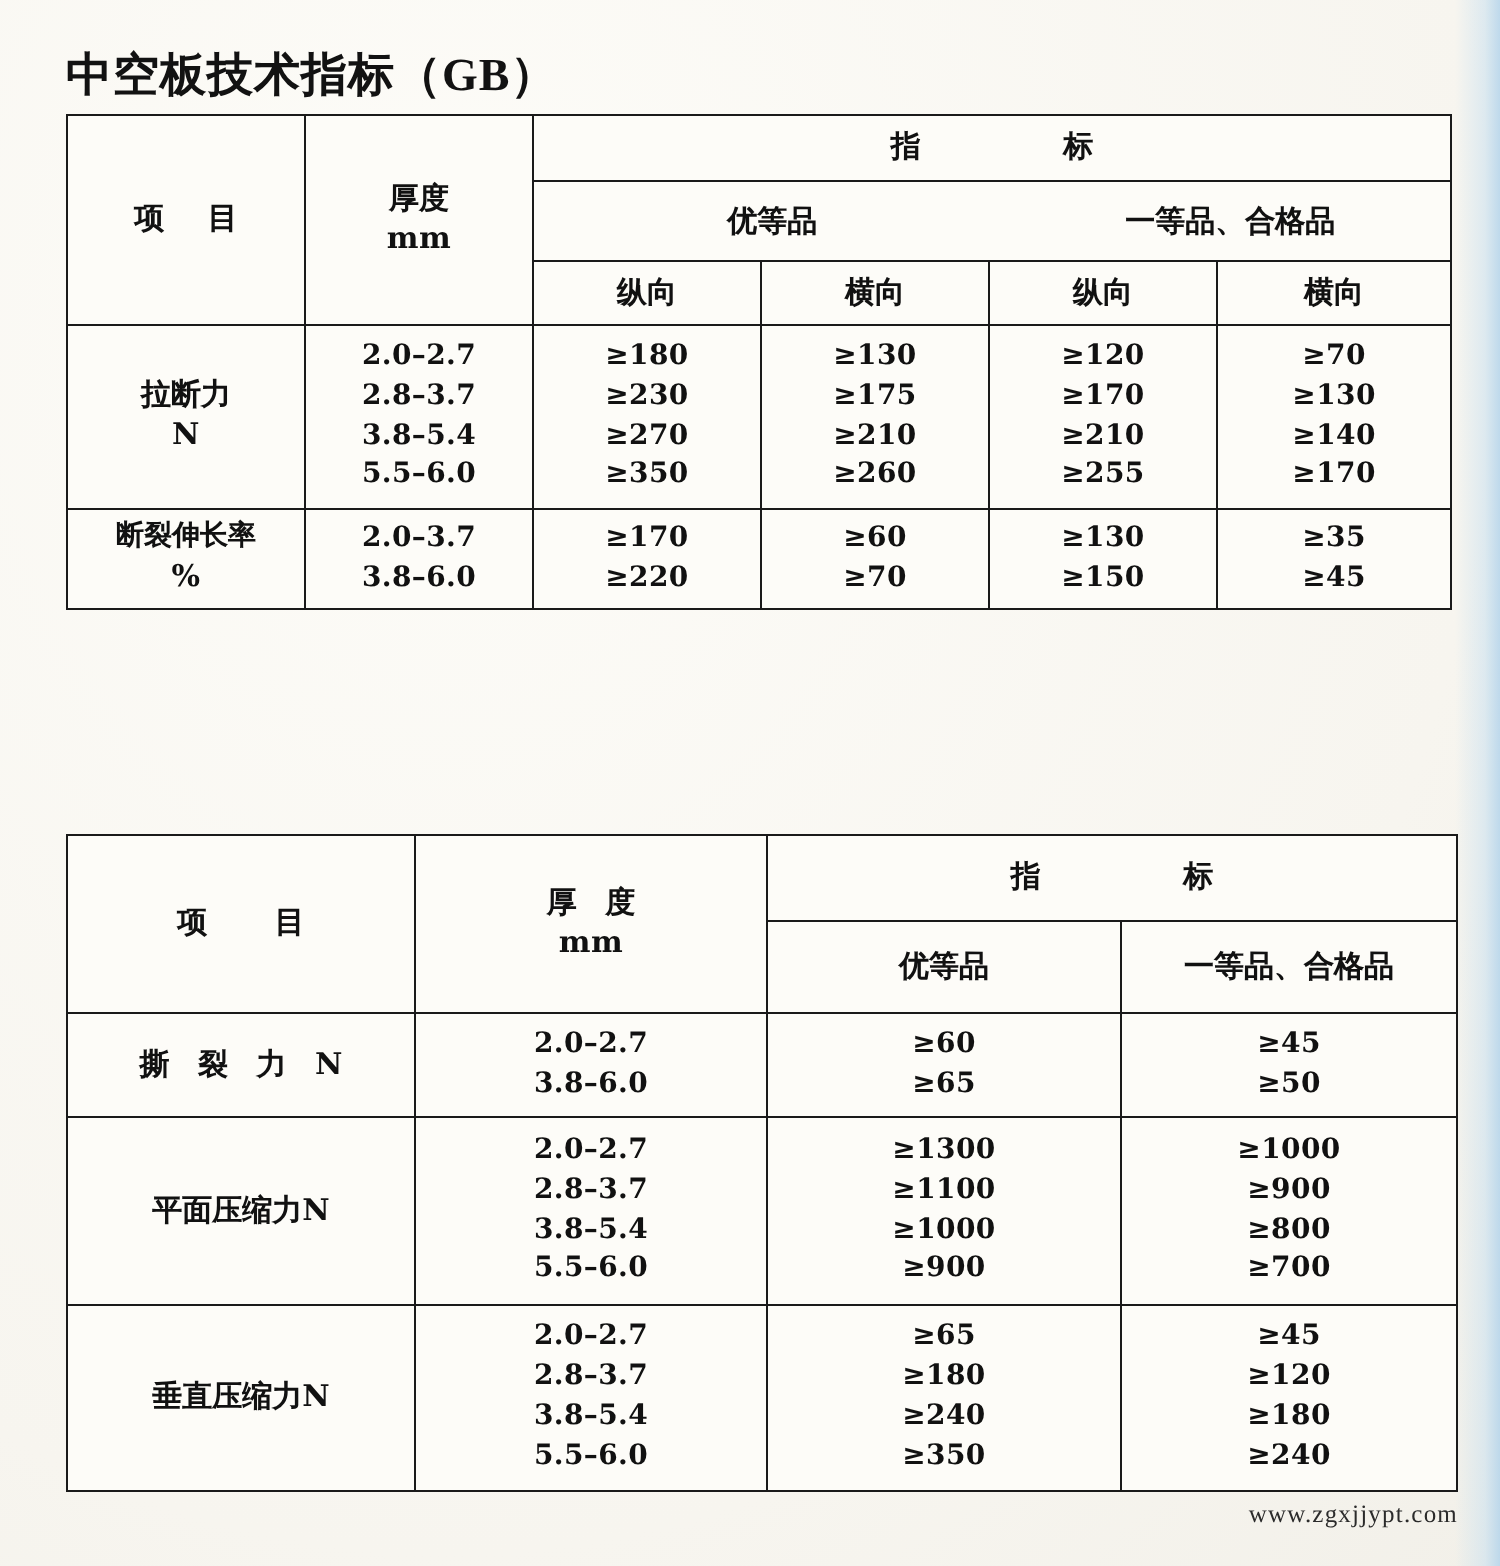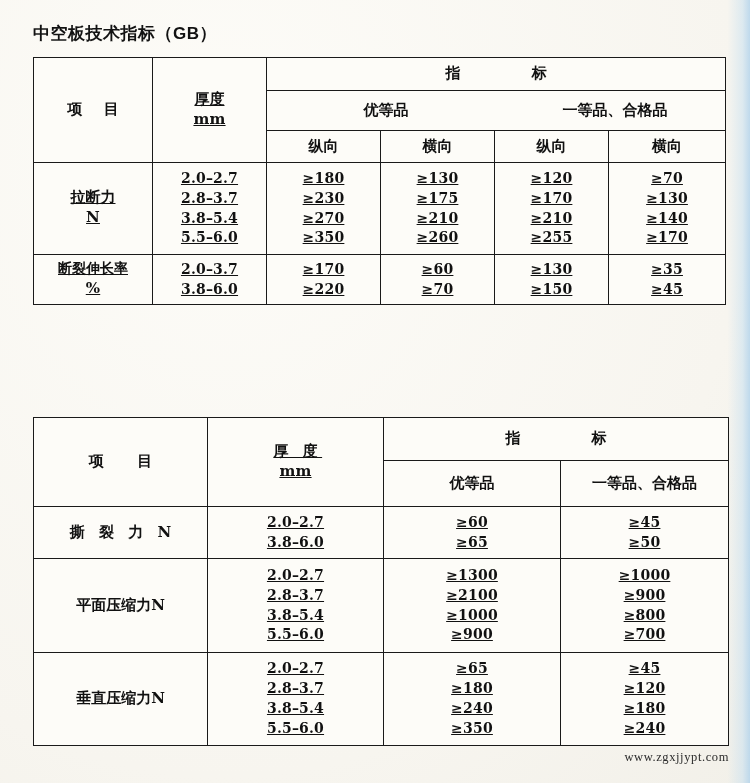--- a/index.html
+++ b/index.html
@@ -18,23 +18,23 @@
     position: absolute; inset: 0;
     background:
       linear-gradient(to right, rgba(255,255,255,0) 0%, rgba(255,255,255,0) 97%, rgba(200,224,240,0.55) 99%, rgba(176,210,235,0.8) 100%),
       radial-gradient(ellipse at 30% 20%, #fdfcf8 0%, #f7f5ef 70%, #f2f0e9 100%);
     pointer-events: none;
   }
 
   .page-title {
     position: absolute;
     left: 33px; top: 22px;
-    font-family: Liberation Sans, sans-serif;
+    font-family: Liberation Serif, serif;
     font-weight: bold;
-    font-size: 17px;
+    font-size: 23px;
     letter-spacing: 0.5px;
     color: #121212;
     white-space: nowrap;
   }
 
   table.spec {
     position: absolute;
     border-collapse: collapse;
     background: #fdfcf8;
     table-layout: fixed;
@@ -59,21 +59,21 @@
     font-size: 14px;
     line-height: 1.25;
   }
   .num {
     font-family: "DejaVu Serif", "Liberation Serif", serif;
     font-weight: bold;
     font-size: 14px;
     line-height: 1.42;
     letter-spacing: 0.2px;
   }
-  .stack { display: block; text-decoration: underline; }
+  .stack { display: block; }
   .stack span { display: block; white-space: nowrap; }
 
   
   #table1 { left: 33px; top: 57px; width: 692px; }
   #table1 .c1 { width: 119px; }
   #table1 .c2 { width: 114px; }
   #table1 .c3 { width: 114px; }
   #table1 .c4 { width: 114px; }
   #table1 .c5 { width: 114px; }
   #table1 .c6 { width: 117px; }
@@ -325,21 +325,21 @@
         <span class="stack num">
           <span>2.0–2.7</span>
           <span>2.8–3.7</span>
           <span>3.8–5.4</span>
           <span>5.5–6.0</span>
         </span>
       </td>
       <td>
         <span class="stack num">
           <span>≥1300</span>
-          <span>≥2100</span>
+          <span>≥1100</span>
           <span>≥1000</span>
           <span>≥900</span>
         </span>
       </td>
       <td>
         <span class="stack num">
           <span>≥1000</span>
           <span>≥900</span>
           <span>≥800</span>
           <span>≥700</span>

